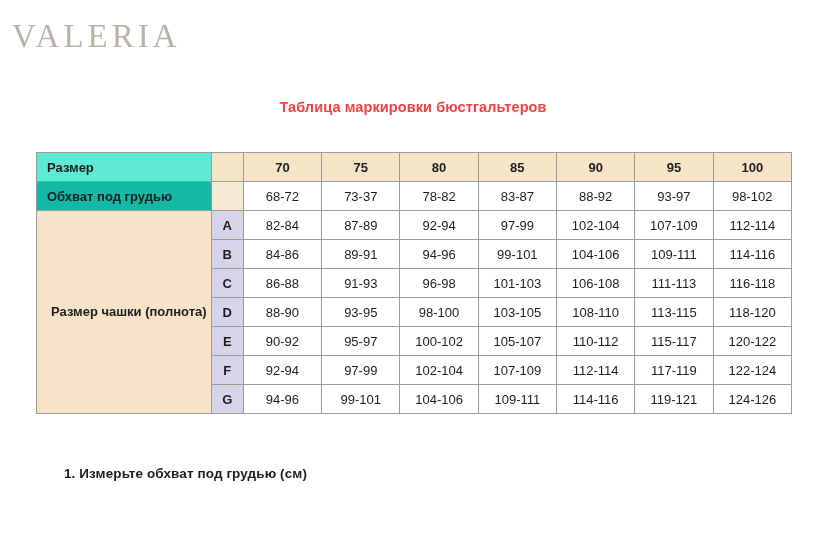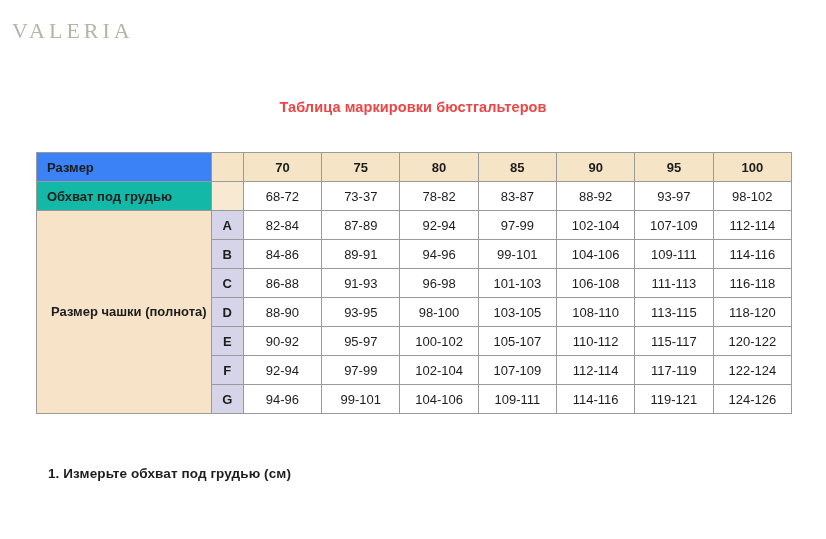--- a/index.html
+++ b/index.html
@@ -13,21 +13,21 @@
     font-family: "Liberation Sans", sans-serif;
     color: #2b2b2b;
     overflow: hidden;
     position: relative;
   }
   .logo {
     position: absolute;
     left: 12px;
     top: 18px;
     font-family: "Liberation Serif", serif;
-    font-size: 22px;
+    font-size: 33px;
     letter-spacing: 4px;
     color: #b9b2a6;
     font-weight: 400;
   }
   .doc-title {
     position: absolute;
     top: 99px;
     left: 0;
     width: 826px;
     text-align: center;
@@ -54,21 +54,21 @@
     text-align: center;
     color: #1d1d1d;
     padding: 0;
     font-weight: normal;
   }
   .col-label { width: 174px; }
   .col-cup   { width: 32px; }
   .col-val   { width: 78px; }
 
   .hdr-label {
-    background: #3b82f6;
+    background: #5eead4;
     text-align: left !important;
     padding-left: 10px !important;
     font-weight: bold !important;
     font-size: 13.5px;
     margin-left: 48px;
   }
   .hdr-blank {
     background: #f6e4c6;
   }
   .hdr-num {
@@ -108,20 +108,21 @@
     left: 48px;
     top: 466px;
     width: 760px;
   }
   .note {
     font-size: 13.5px;
     font-weight: bold;
     color: #1d1d1d;
     margin-bottom: 16px;
     letter-spacing: 0.1px;
+    margin-left: 16px;
   }
 </style>
 </head>
 <body>
 
 <div class="logo">VALERIA</div>
 
 <div class="doc-title">Таблица маркировки бюстгальтеров</div>
 
 <div class="table-wrap">

